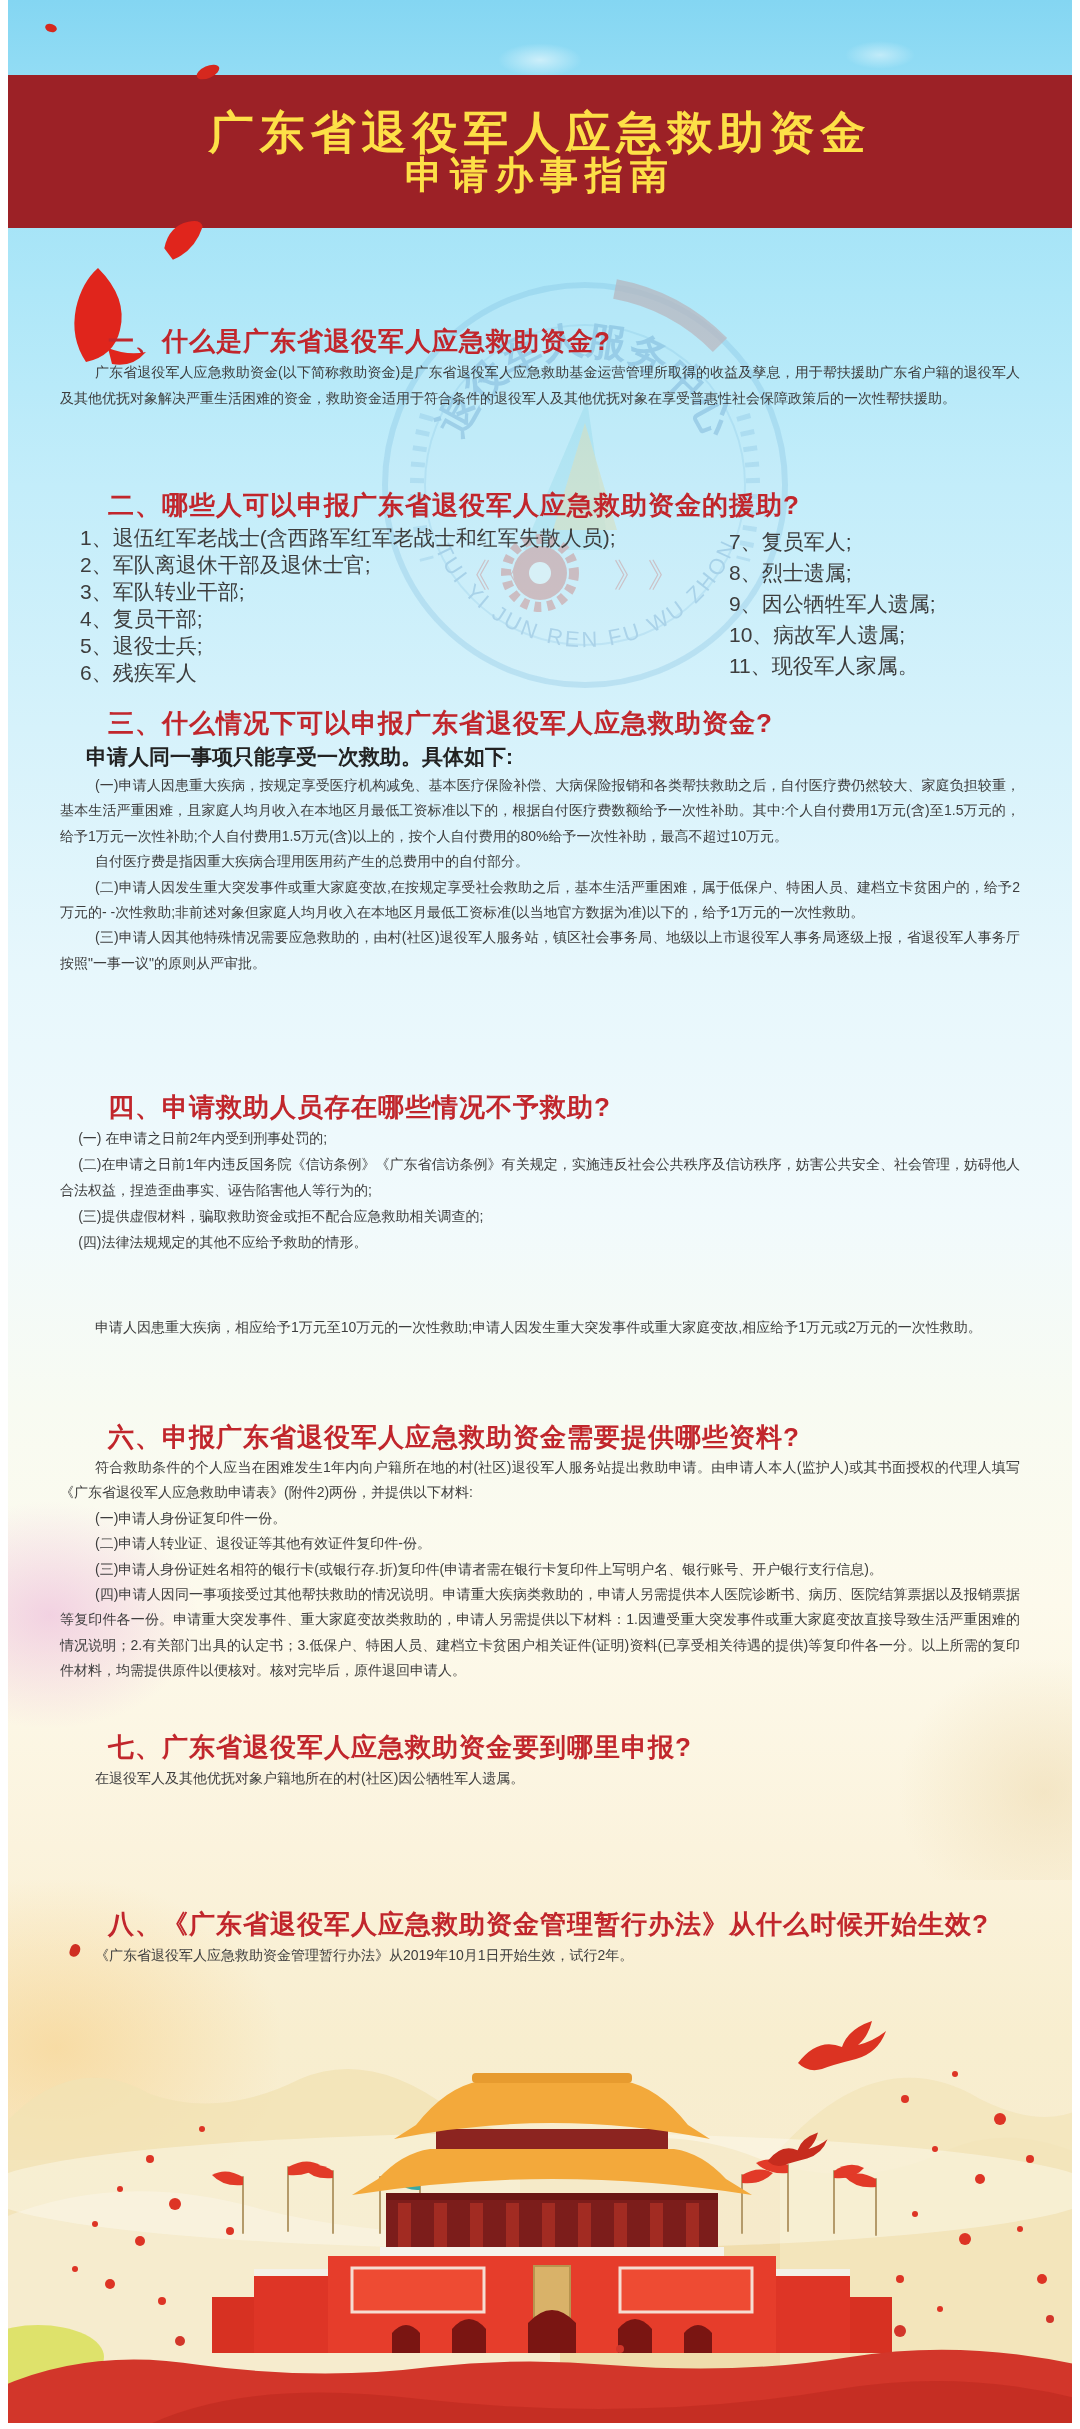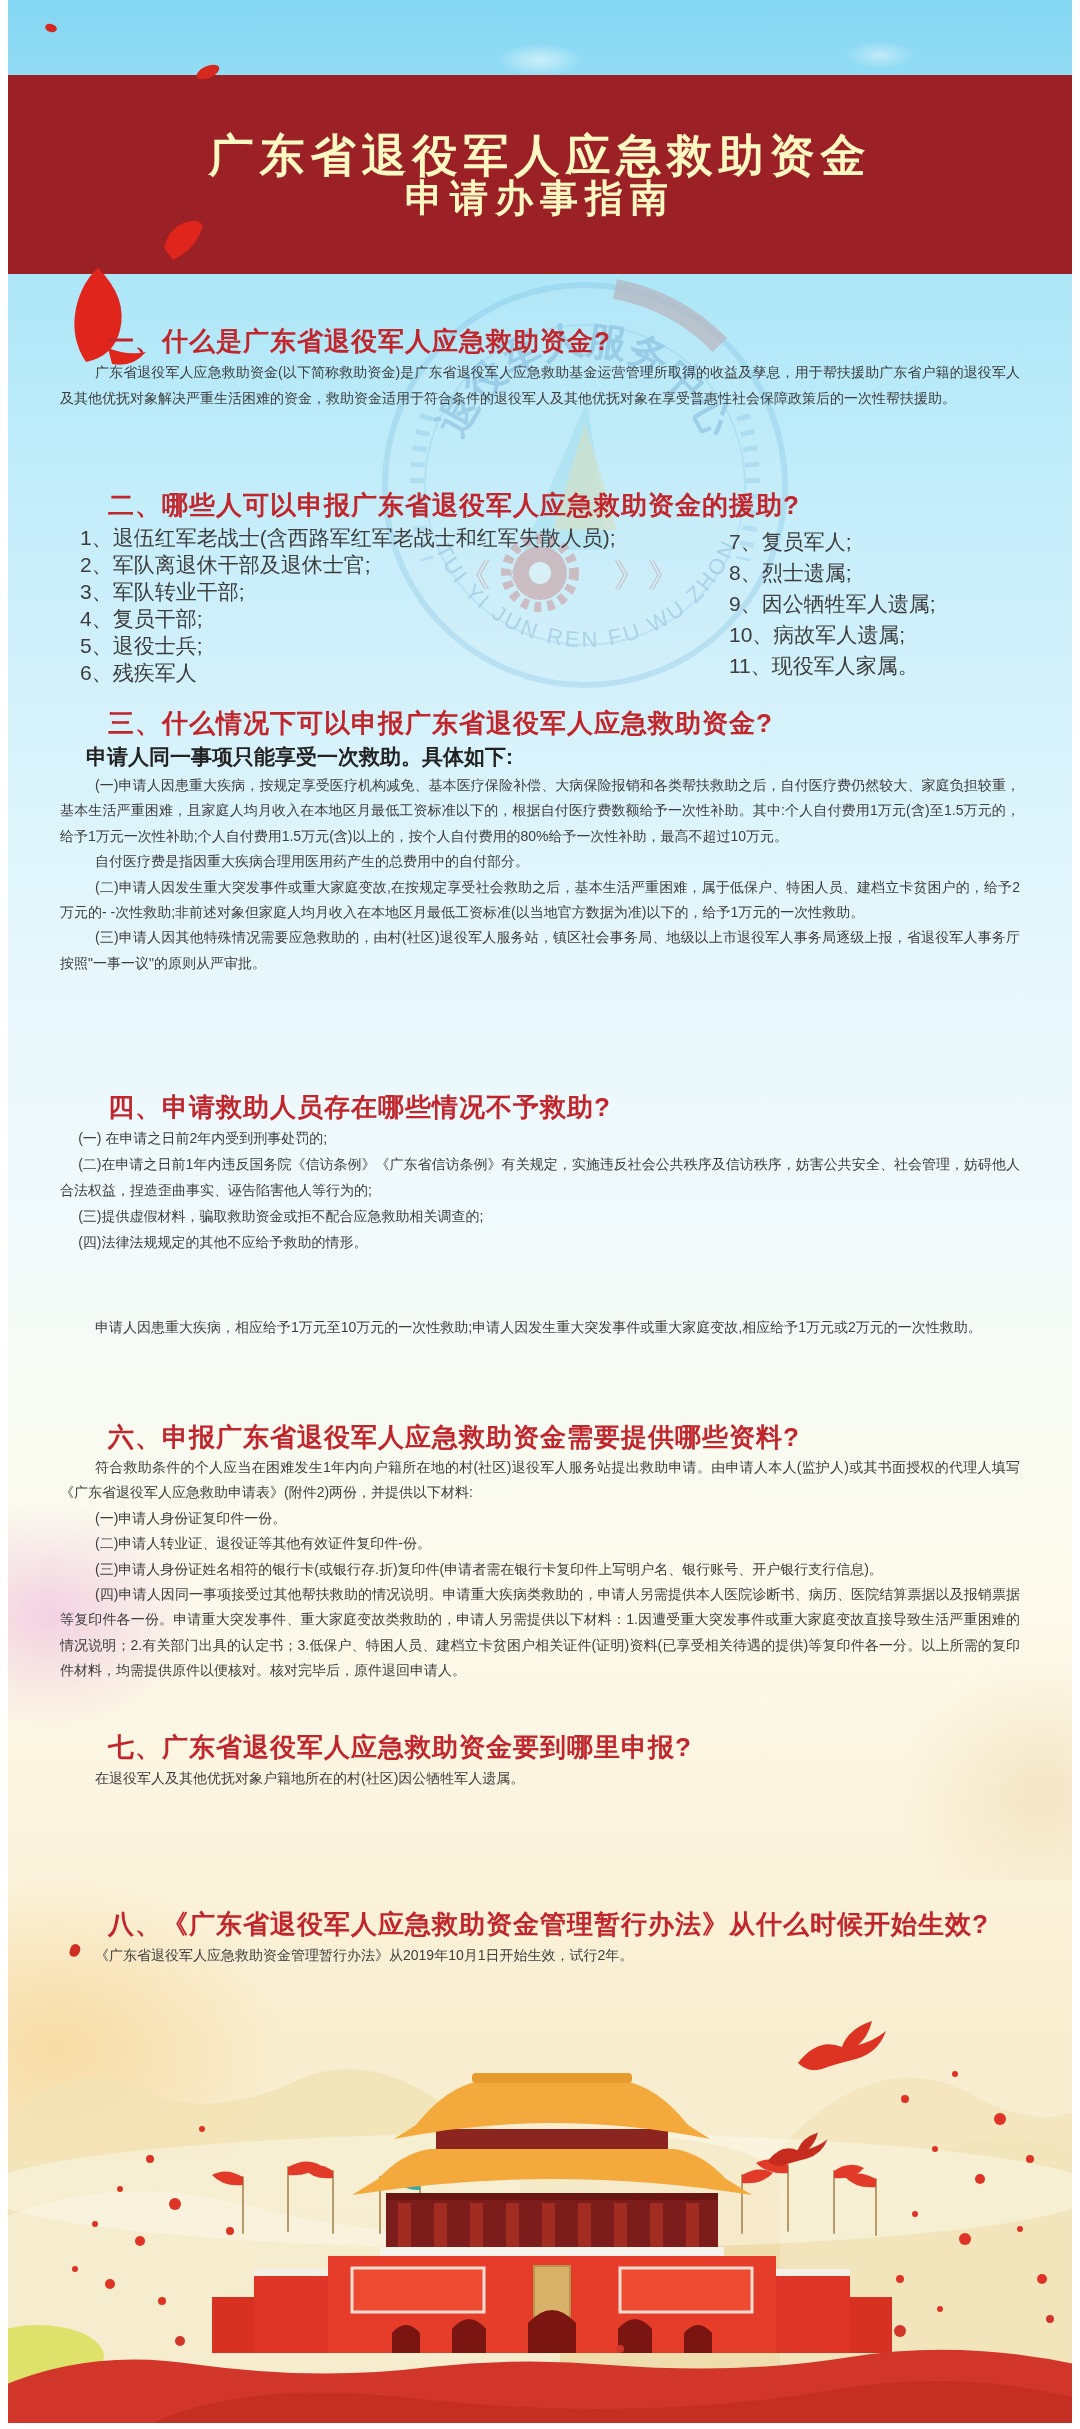--- a/index.html
+++ b/index.html
@@ -21,22 +21,22 @@
   }
   .smudge{position:absolute;z-index:1;pointer-events:none;}
   .smudge.pink{left:0;top:1500px;width:200px;height:230px;
     background:radial-gradient(ellipse at 25% 50%, rgba(231,170,216,.5), rgba(231,170,216,0) 70%);}
   .smudge.warm{left:0;top:1880px;width:280px;height:280px;
     background:radial-gradient(ellipse at 20% 60%, rgba(247,205,130,.55), rgba(247,205,130,0) 72%);}
   .smudge.tan{left:900px;top:1660px;width:180px;height:220px;
     background:radial-gradient(ellipse at 80% 60%, rgba(236,215,170,.5), rgba(236,215,170,0) 72%);}
 
   .banner{
-    position:absolute;left:8px;right:8px;top:75px;height:199px;z-index:5;
-    background:#9c2126;color:#fef9c3;display:flex;flex-direction:column;
+    position:absolute;left:8px;right:8px;top:75px;height:153px;z-index:5;
+    background:#9c2126;color:#fde047;display:flex;flex-direction:column;
     align-items:center;justify-content:center;gap:1px;
   }
   .banner .t1{font-size:45px;font-weight:bold;letter-spacing:6px;line-height:1;}
   .banner .t2{font-size:38px;font-weight:bold;letter-spacing:7px;line-height:1;}
 
   .emblem{position:absolute;left:365px;top:265px;z-index:2;opacity:.27;}
 
   .petal{position:absolute;z-index:6;}
 
   .section{position:absolute;left:60px;width:960px;z-index:10;}

